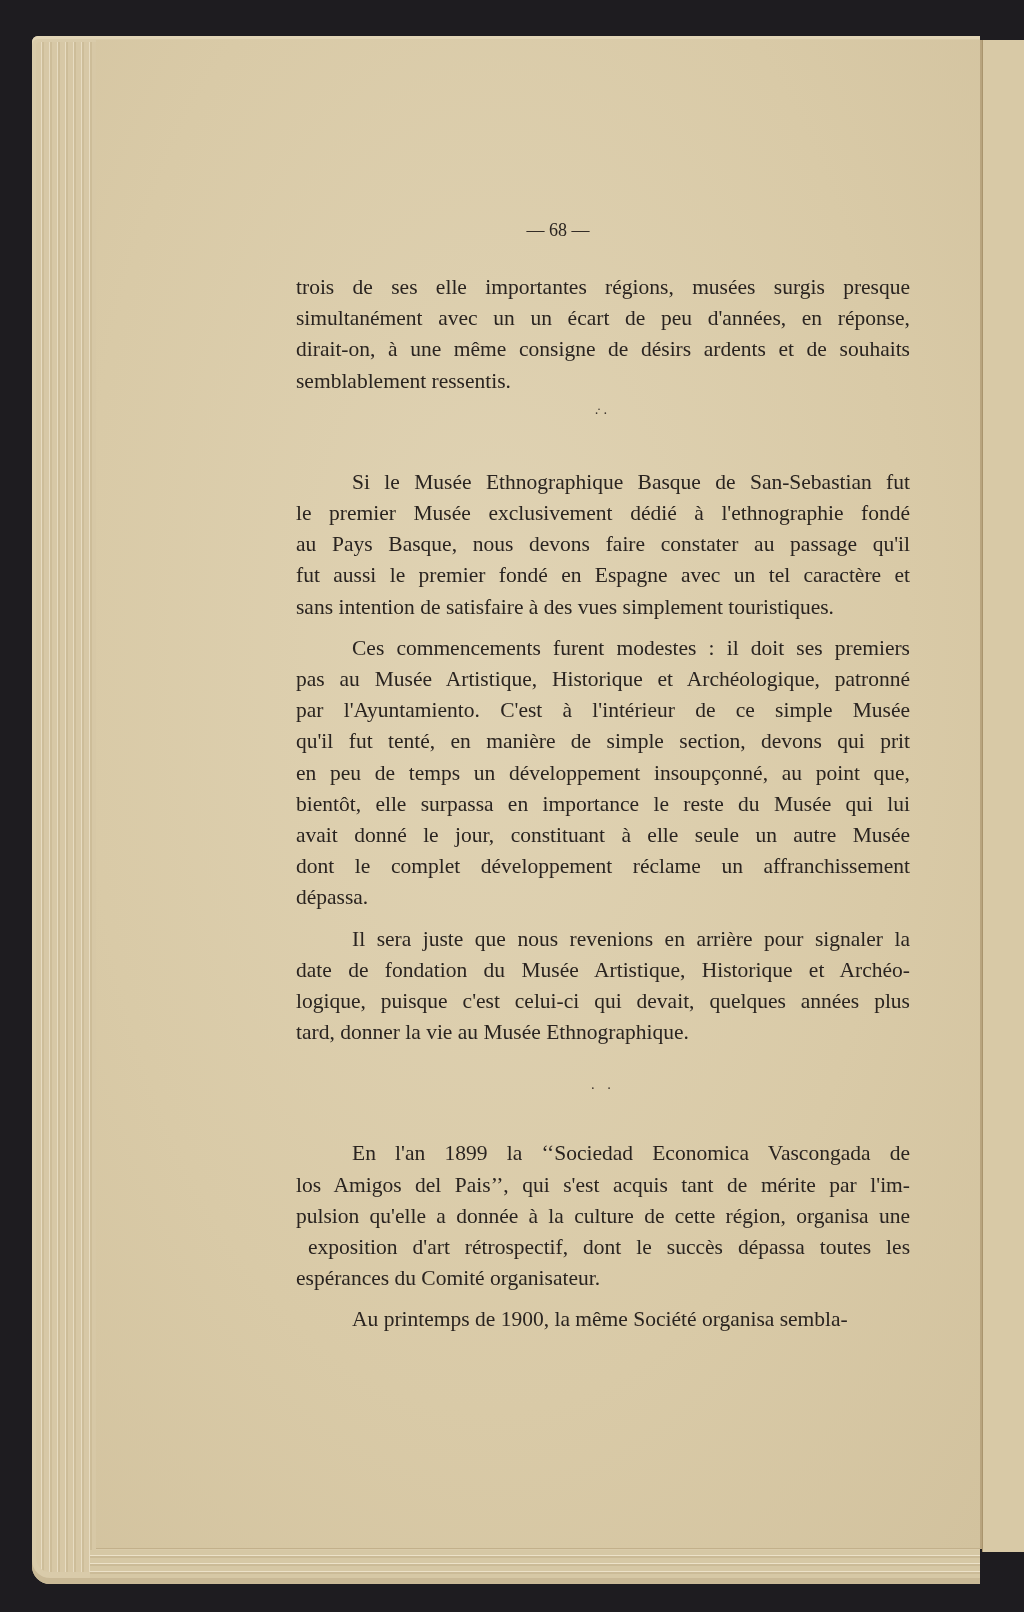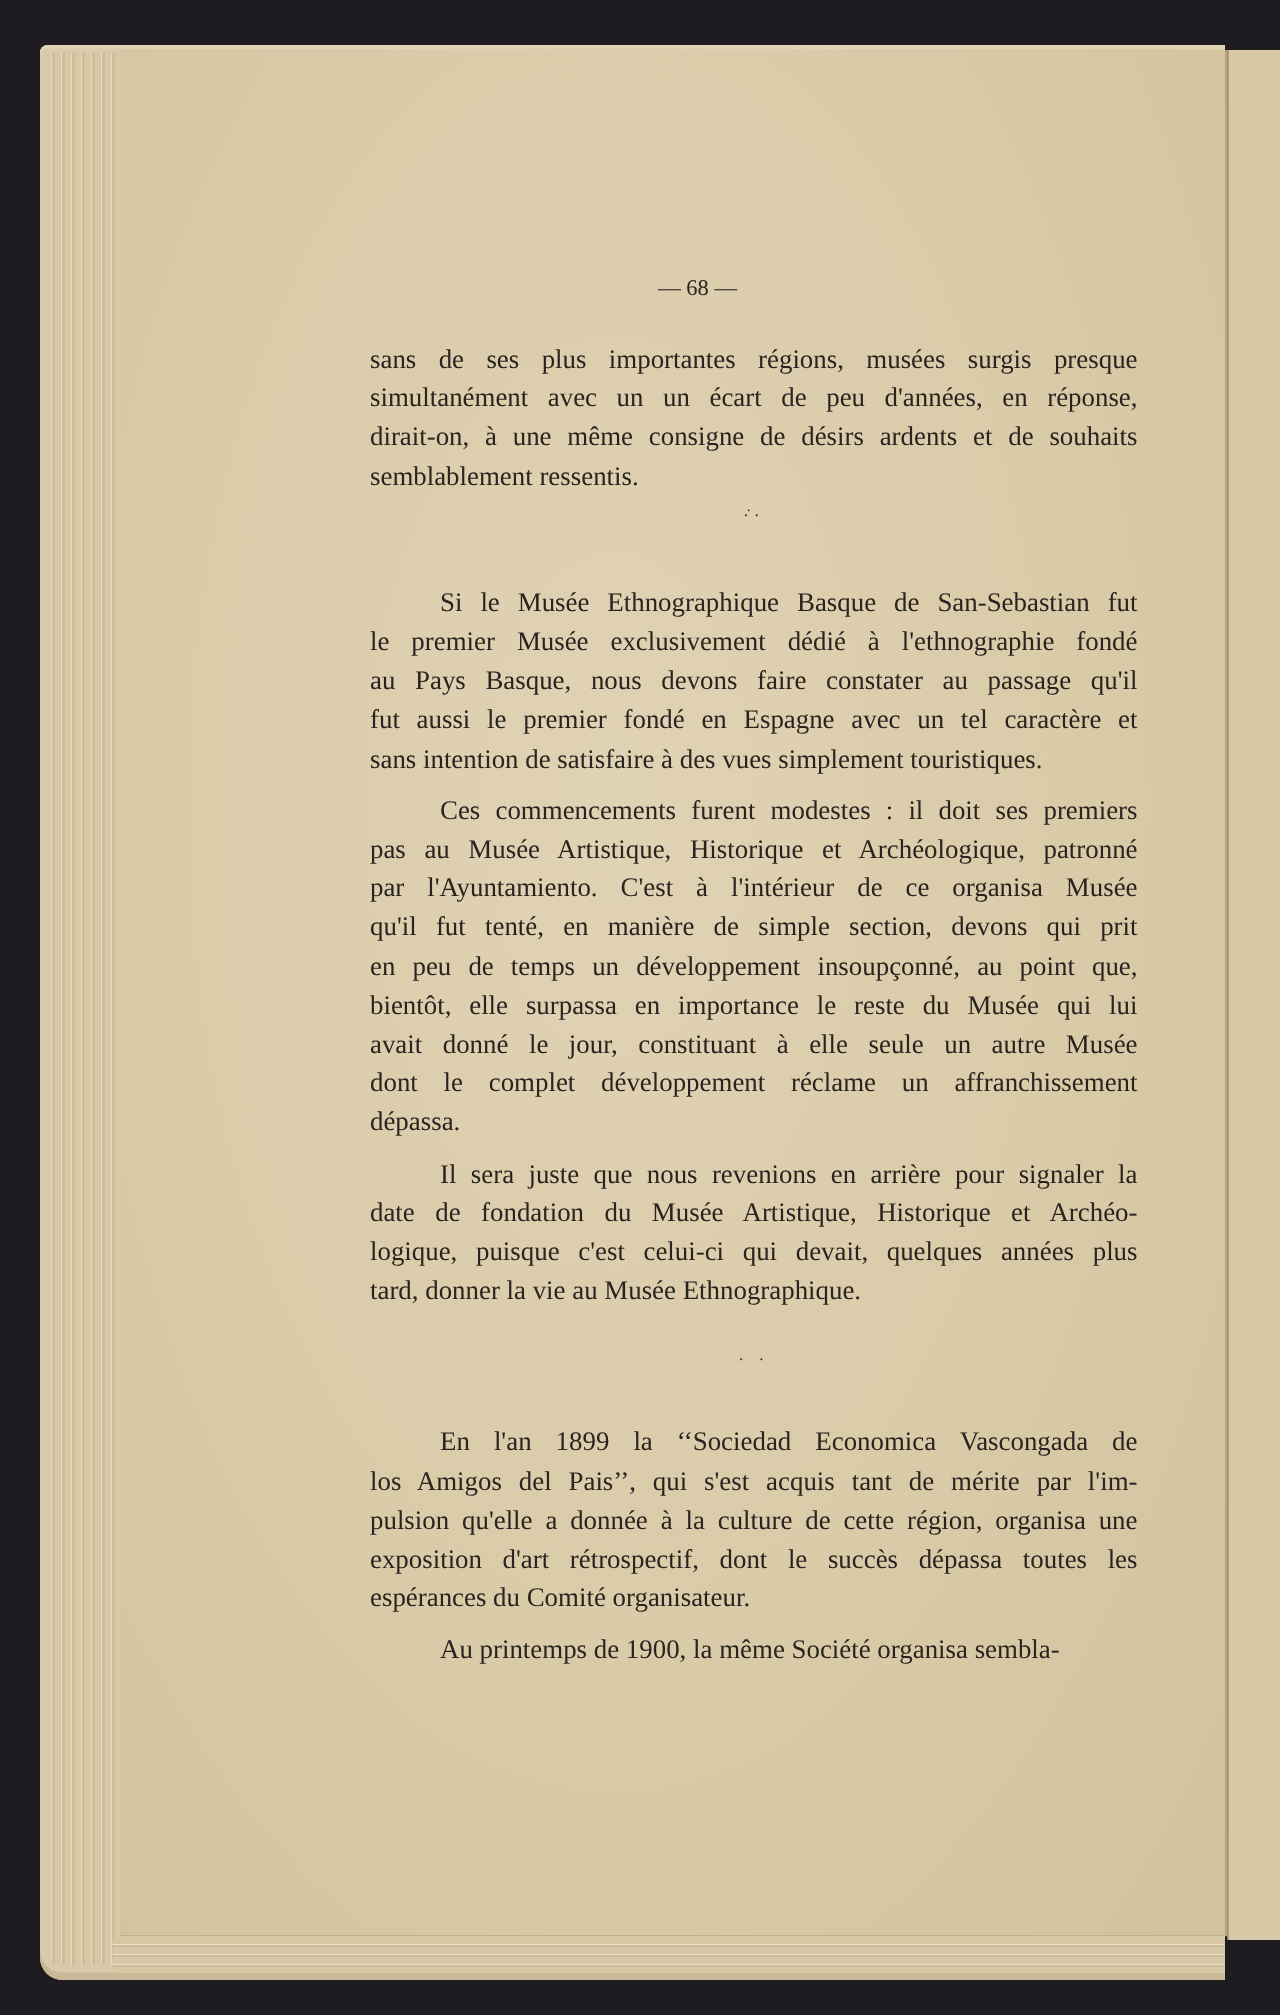--- a/index.html
+++ b/index.html
@@ -67,56 +67,56 @@
   <div class="page-stack"></div>
   <div class="page-edges"></div>
   <div class="page-bottom-edges"></div>
   <div class="next-page"></div>
 
   <div class="page">
     <div class="page-number">— 68 —</div>
 
     <div class="text-block" id="text-block">
       <div class="para">
-          <span class="line">sans de ses plus importantes régions, musées surgis presque</span>
+          <span class="line">trois de ses elle importantes régions, musées surgis presque</span>
           <span class="line">simultanément avec un un écart de peu d'années, en réponse,</span>
           <span class="line">dirait-on, à une même consigne de désirs ardents et de souhaits</span>
           <span class="line last">semblablement ressentis.</span>
         </div>
       <div class="separator sep1">·̇·</div>
       <div class="para indent">
           <span class="line">Si le Musée Ethnographique Basque de San-Sebastian fut</span>
           <span class="line" style="text-indent: 0px;">le premier Musée exclusivement dédié à l'ethnographie fondé</span>
           <span class="line" style="text-indent: 0px;">au Pays Basque, nous devons faire constater au passage qu'il</span>
           <span class="line" style="text-indent: 0px;">fut aussi le premier fondé en Espagne avec un tel caractère et</span>
           <span class="line last" style="text-indent: 0px;">sans intention de satisfaire à des vues simplement touristiques.</span>
         </div>
       <div class="para indent gap">
           <span class="line">Ces commencements furent modestes : il doit ses premiers</span>
           <span class="line" style="text-indent: 0px;">pas au Musée Artistique, Historique et Archéologique, patronné</span>
-          <span class="line" style="text-indent: 0px;">par l'Ayuntamiento. C'est à l'intérieur de ce organisa Musée</span>
+          <span class="line" style="text-indent: 0px;">par l'Ayuntamiento. C'est à l'intérieur de ce simple Musée</span>
           <span class="line" style="text-indent: 0px;">qu'il fut tenté, en manière de simple section, devons qui prit</span>
           <span class="line" style="text-indent: 0px;">en peu de temps un développement insoupçonné, au point que,</span>
           <span class="line" style="text-indent: 0px;">bientôt, elle surpassa en importance le reste du Musée qui lui</span>
           <span class="line" style="text-indent: 0px;">avait donné le jour, constituant à elle seule un autre Musée</span>
           <span class="line" style="text-indent: 0px;">dont le complet développement réclame un affranchissement</span>
           <span class="line last" style="text-indent: 0px;">dépassa.</span>
         </div>
       <div class="para indent gap">
           <span class="line">Il sera juste que nous revenions en arrière pour signaler la</span>
           <span class="line" style="text-indent: 0px;">date de fondation du Musée Artistique, Historique et Archéo-</span>
           <span class="line" style="text-indent: 0px;">logique, puisque c'est celui-ci qui devait, quelques années plus</span>
           <span class="line last" style="text-indent: 0px;">tard, donner la vie au Musée Ethnographique.</span>
         </div>
       <div class="separator sep2">· ·</div>
       <div class="para indent">
           <span class="line">En l'an 1899 la ‘‘Sociedad Economica Vascongada de</span>
           <span class="line" style="text-indent: 0px;">los Amigos del Pais’’, qui s'est acquis tant de mérite par l'im-</span>
           <span class="line" style="text-indent: 0px;">pulsion qu'elle a donnée à la culture de cette région, organisa une</span>
-          <span class="line" style="text-indent: 0px;">exposition d'art rétrospectif, dont le succès dépassa toutes les</span>
+          <span class="line" style="text-indent: 0px; margin-left: 12px;">exposition d'art rétrospectif, dont le succès dépassa toutes les</span>
           <span class="line last" style="text-indent: 0px;">espérances du Comité organisateur.</span>
         </div>
       <div class="para indent gap">
           <span class="line last">Au printemps de 1900, la même Société organisa sembla-</span>
         </div>
     </div>
   </div>
 </div>
 
 </body></html>

